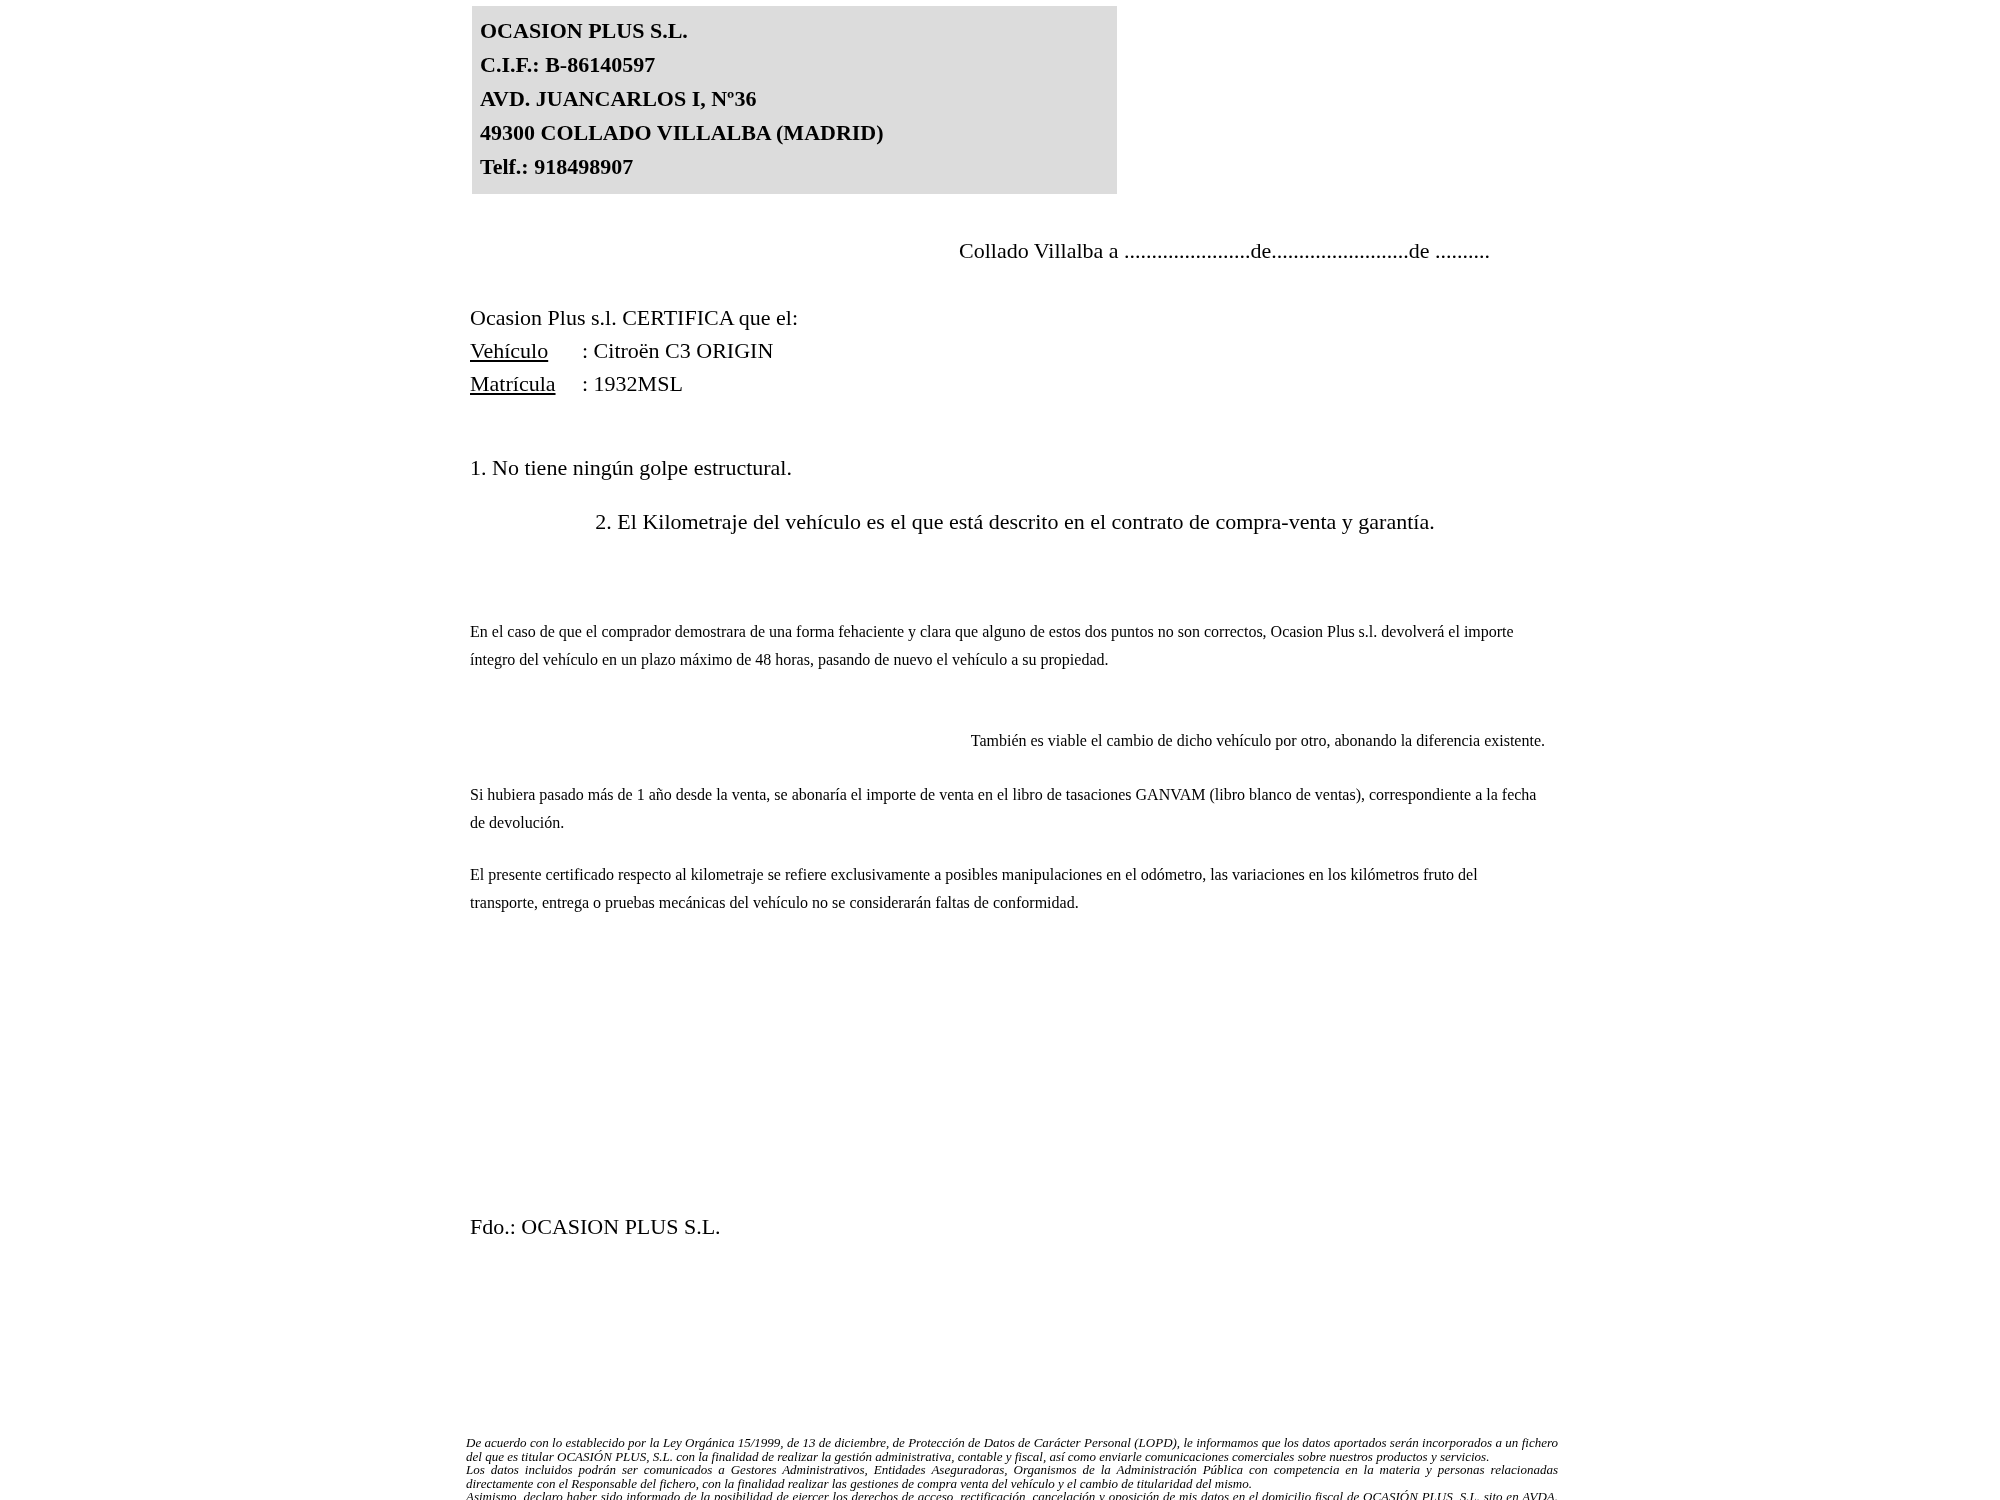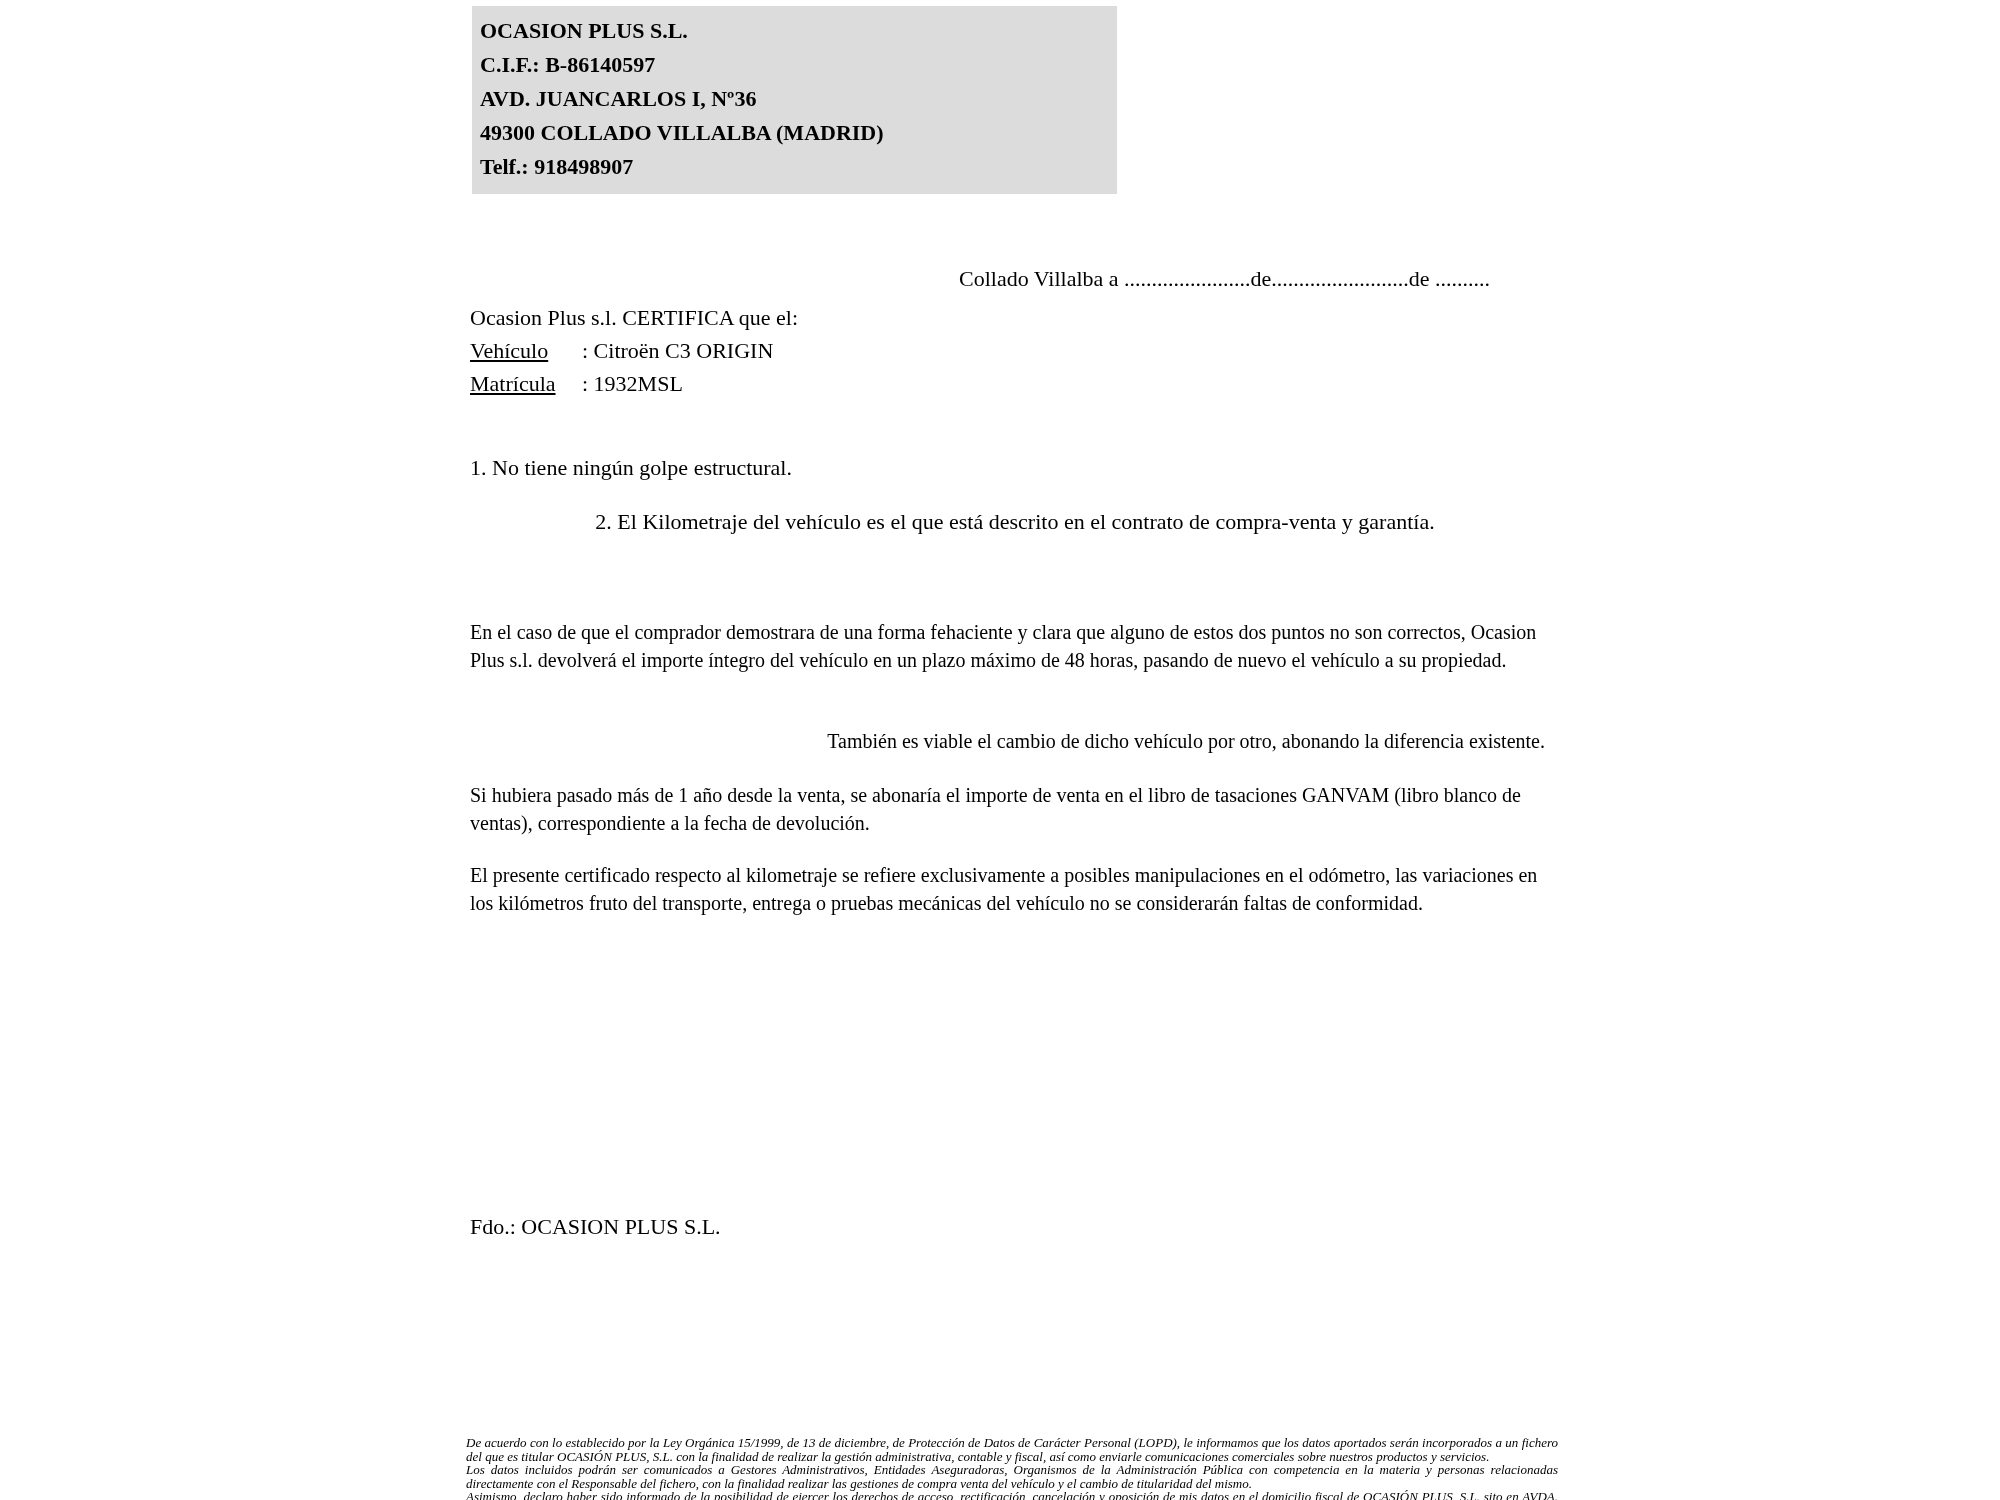--- a/index.html
+++ b/index.html
@@ -30,21 +30,20 @@
   }
   .header-box div {
     white-space: nowrap;
   }
   .date-line {
     position: absolute;
     top: 238px;
     left: 959px;
     font-size: 22px;
     white-space: nowrap;
-    margin-top: 28px;
   }
   .certify-block {
     position: absolute;
     top: 301px;
     left: 470px;
     font-size: 22px;
     line-height: 33px;
   }
   .label-col {
     display: inline-block;
@@ -64,21 +63,21 @@
     top: 509px;
     left: 470px;
     font-size: 22px;
     width: 1090px;
     text-align: center;
   }
   .para {
     position: absolute;
     left: 470px;
     width: 1075px;
-    font-size: 20px;
+    font-size: 16px;
     line-height: 28px;
   }
   .para-1 { top: 618px; }
   .para-2 { top: 727px; text-align: right; }
   .para-3 { top: 781px; }
   .para-4 { top: 861px; }
   .signature {
     position: absolute;
     top: 1214px;
     left: 470px;

